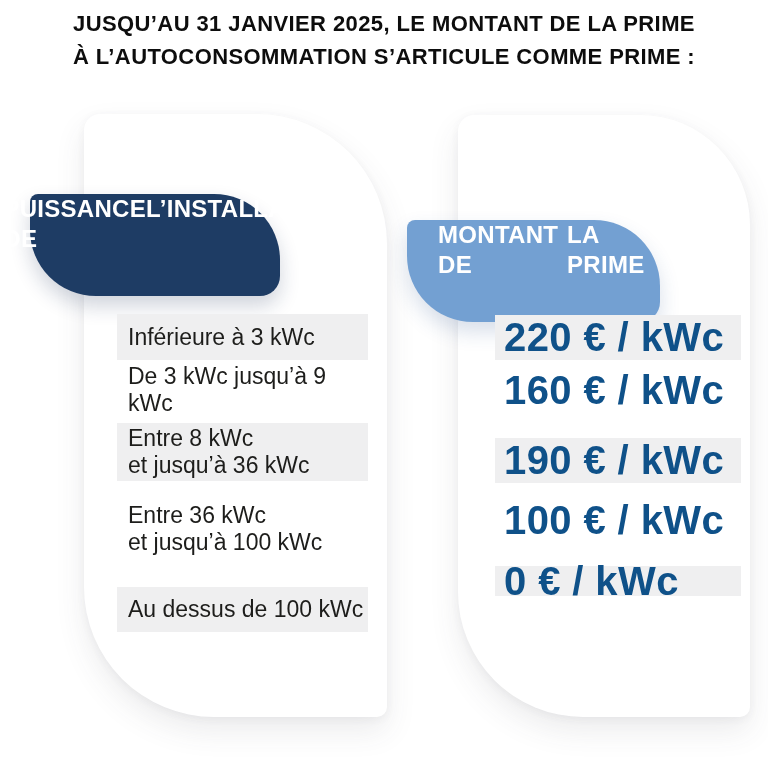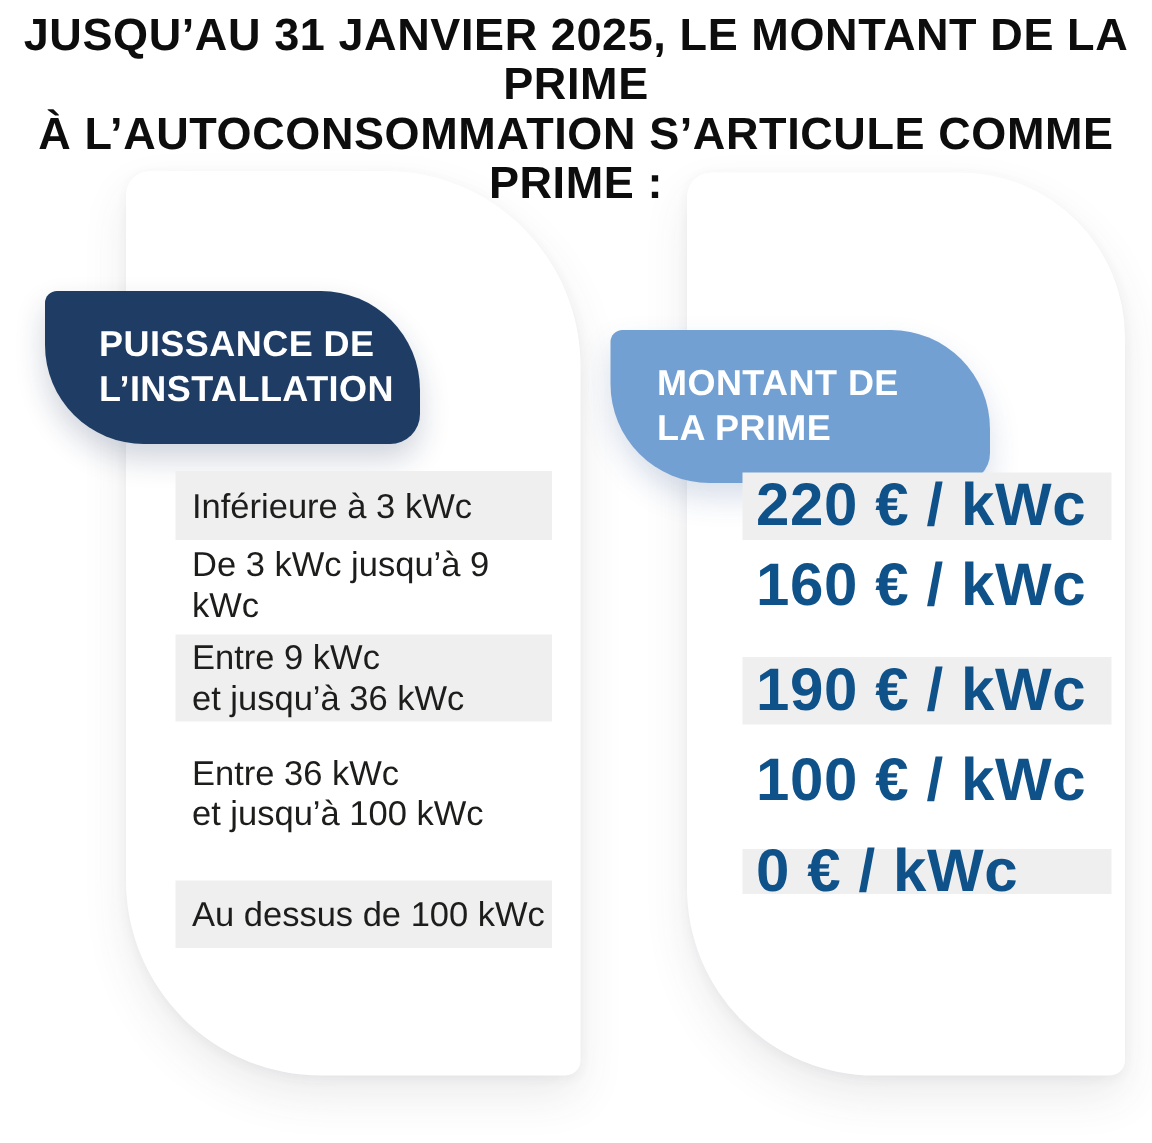--- a/index.html
+++ b/index.html
@@ -18,21 +18,21 @@
     background: #ffffff;
   }
   
   .title {
     position: absolute;
     top: 7px;
     left: 0;
     width: 768px;
     text-align: center;
     font-weight: bold;
-    font-size: 30px;
+    font-size: 22px;
     line-height: 33px;
     letter-spacing: 0.4px;
     color: #0d0d0d;
   }
   
   .card {
     position: absolute;
     background: #ffffff;
     box-shadow: 0 14px 30px rgba(70, 70, 80, 0.10), 0 2px 8px rgba(70, 70, 80, 0.06);
   }
@@ -43,21 +43,21 @@
   }
   .card-right {
     left: 458px; top: 115px;
     width: 292px; height: 602px;
     border-radius: 16px 110px 10px 125px;
   }
   
   .badge {
     position: absolute;
     display: flex;
-    flex-direction: column;
+    flex-direction: row;
     justify-content: center;
     box-sizing: border-box;
     color: #ffffff;
     font-weight: bold;
     font-size: 24px;
     line-height: 30px;
     letter-spacing: 0.3px;
   }
   .badge span { display: block; }
   .badge-power {
@@ -147,21 +147,21 @@
     </div>
   </div>
   <div class="prow p2">
     <div>
       <span class="ln">De 3 kWc jusqu’à 9 kWc</span>
       <span class="ln"></span>
     </div>
   </div>
   <div class="prow p3 striped">
     <div>
-      <span class="ln">Entre 9 kWc</span>
+      <span class="ln">Entre 8 kWc</span>
       <span class="ln">et jusqu’à 36 kWc</span>
     </div>
   </div>
   <div class="prow p4">
     <div>
       <span class="ln">Entre 36 kWc</span>
       <span class="ln">et jusqu’à 100 kWc</span>
     </div>
   </div>
   <div class="prow p5 striped">

